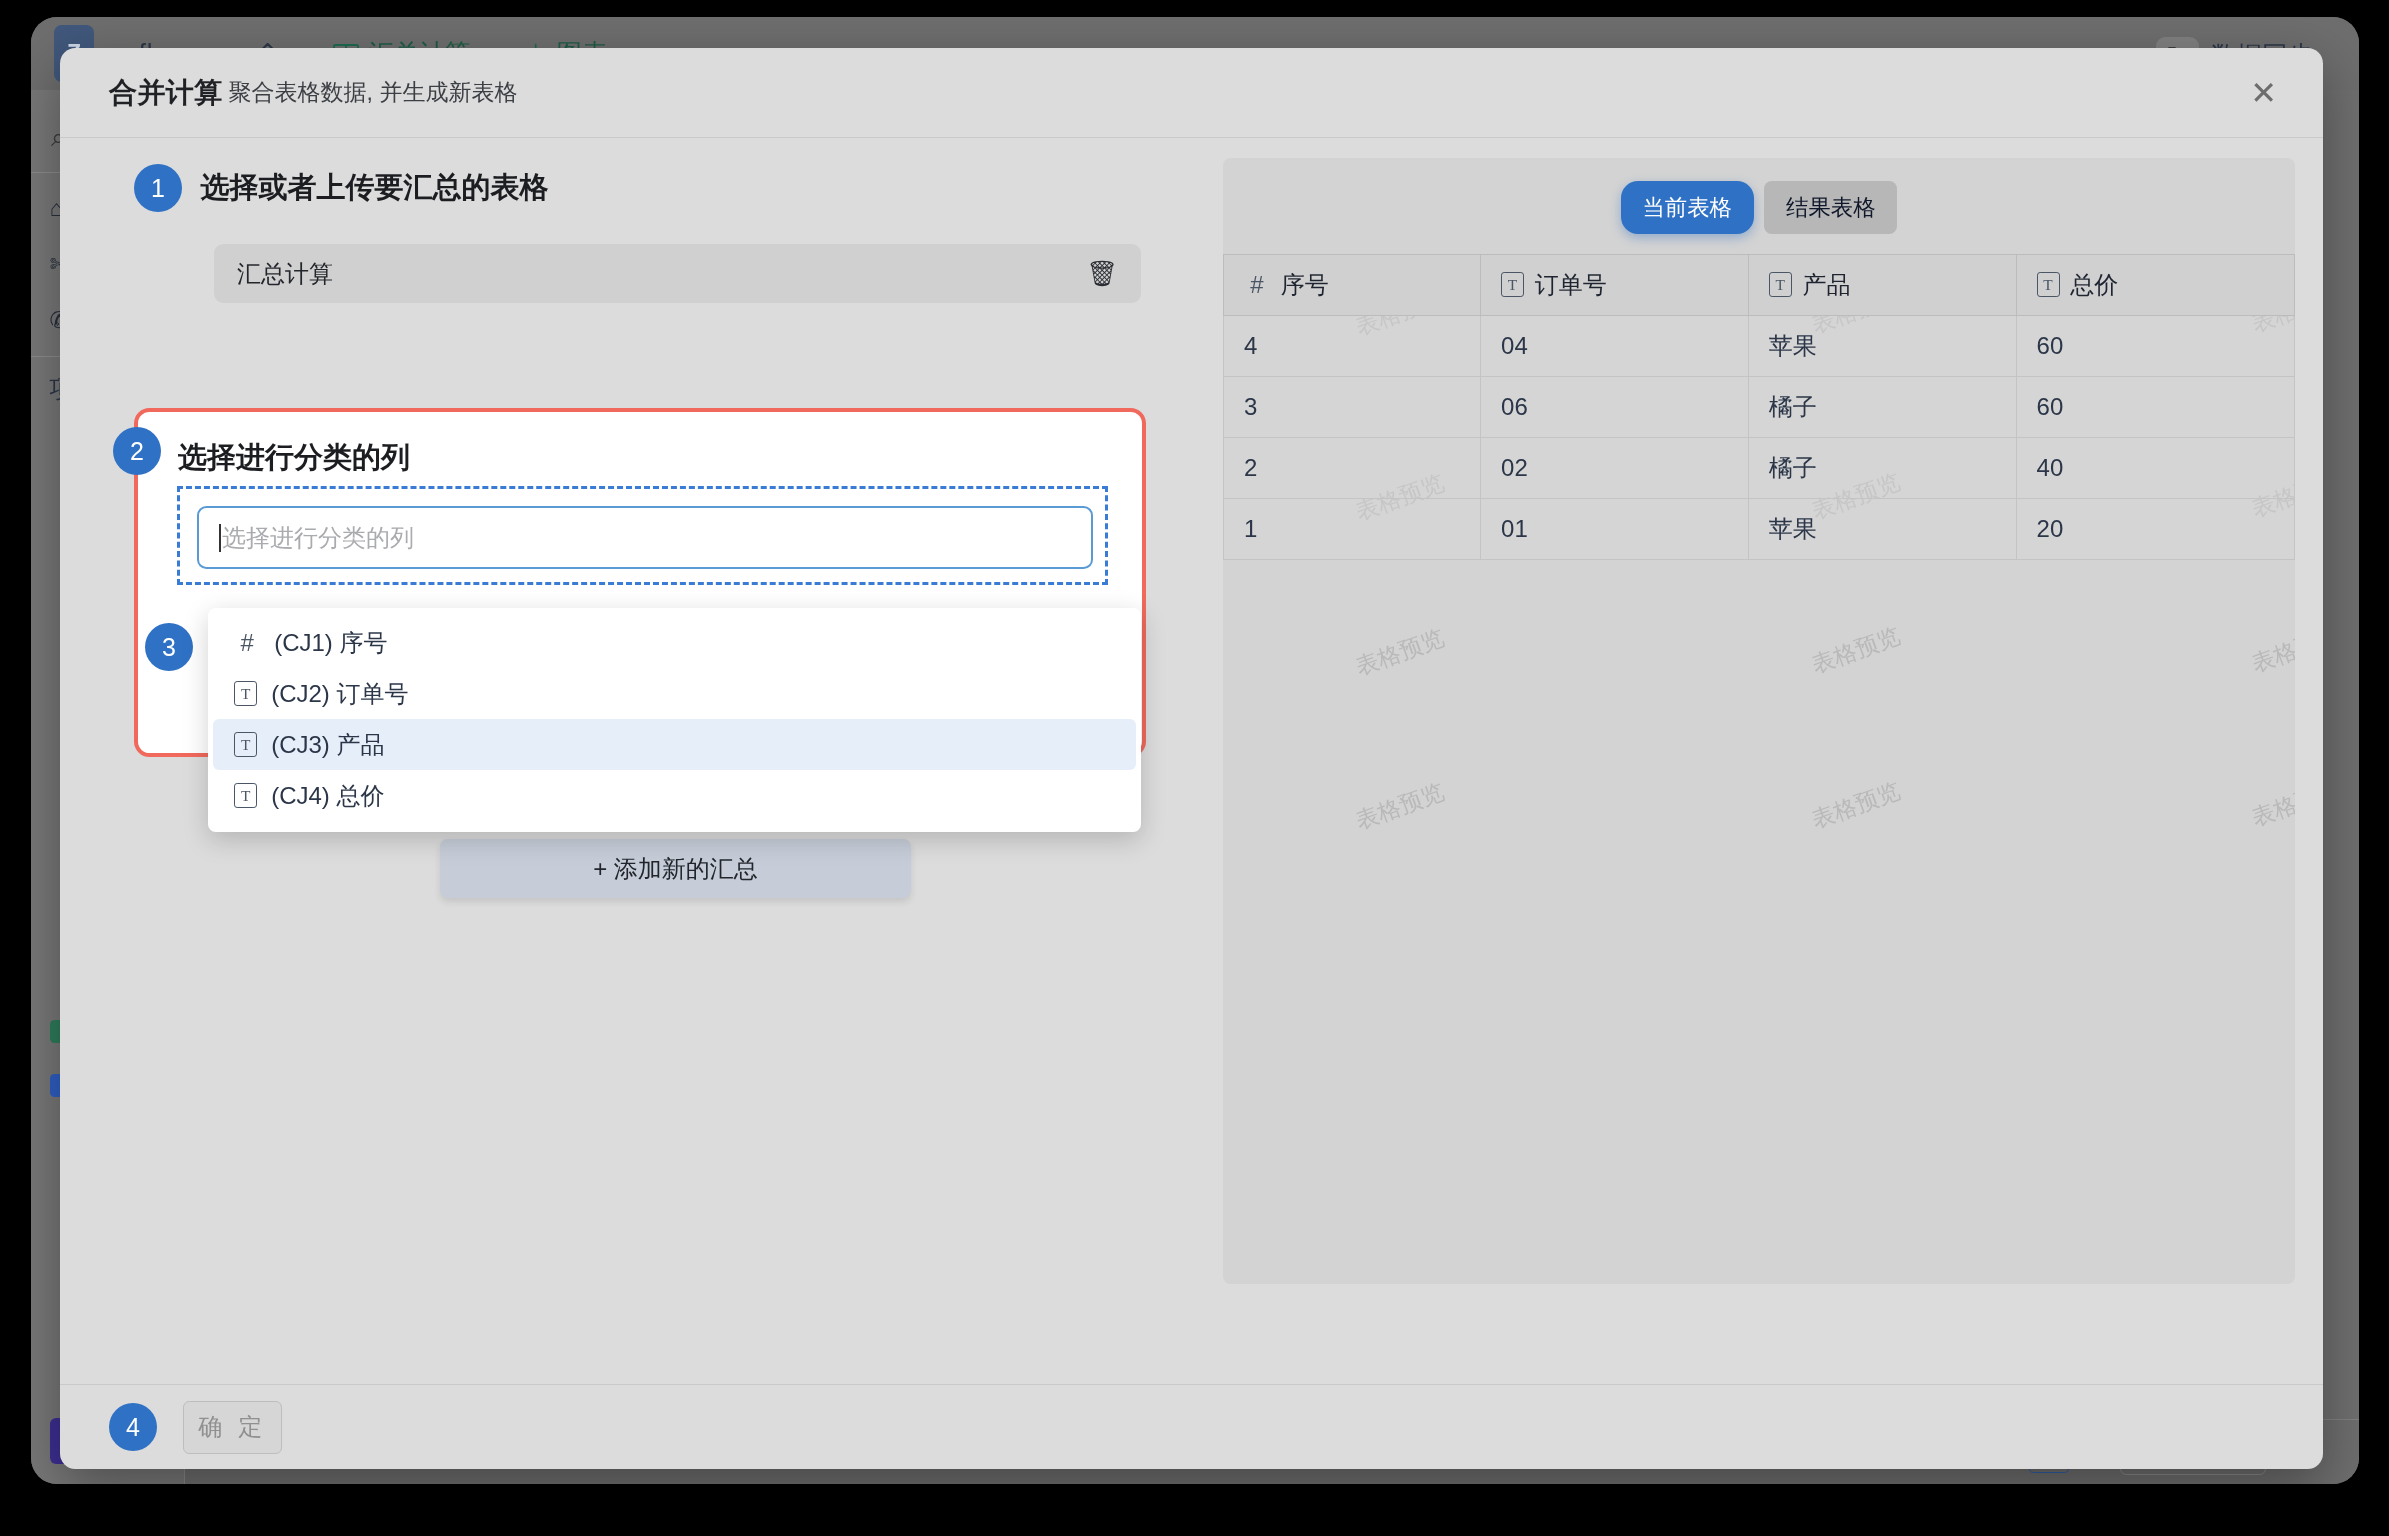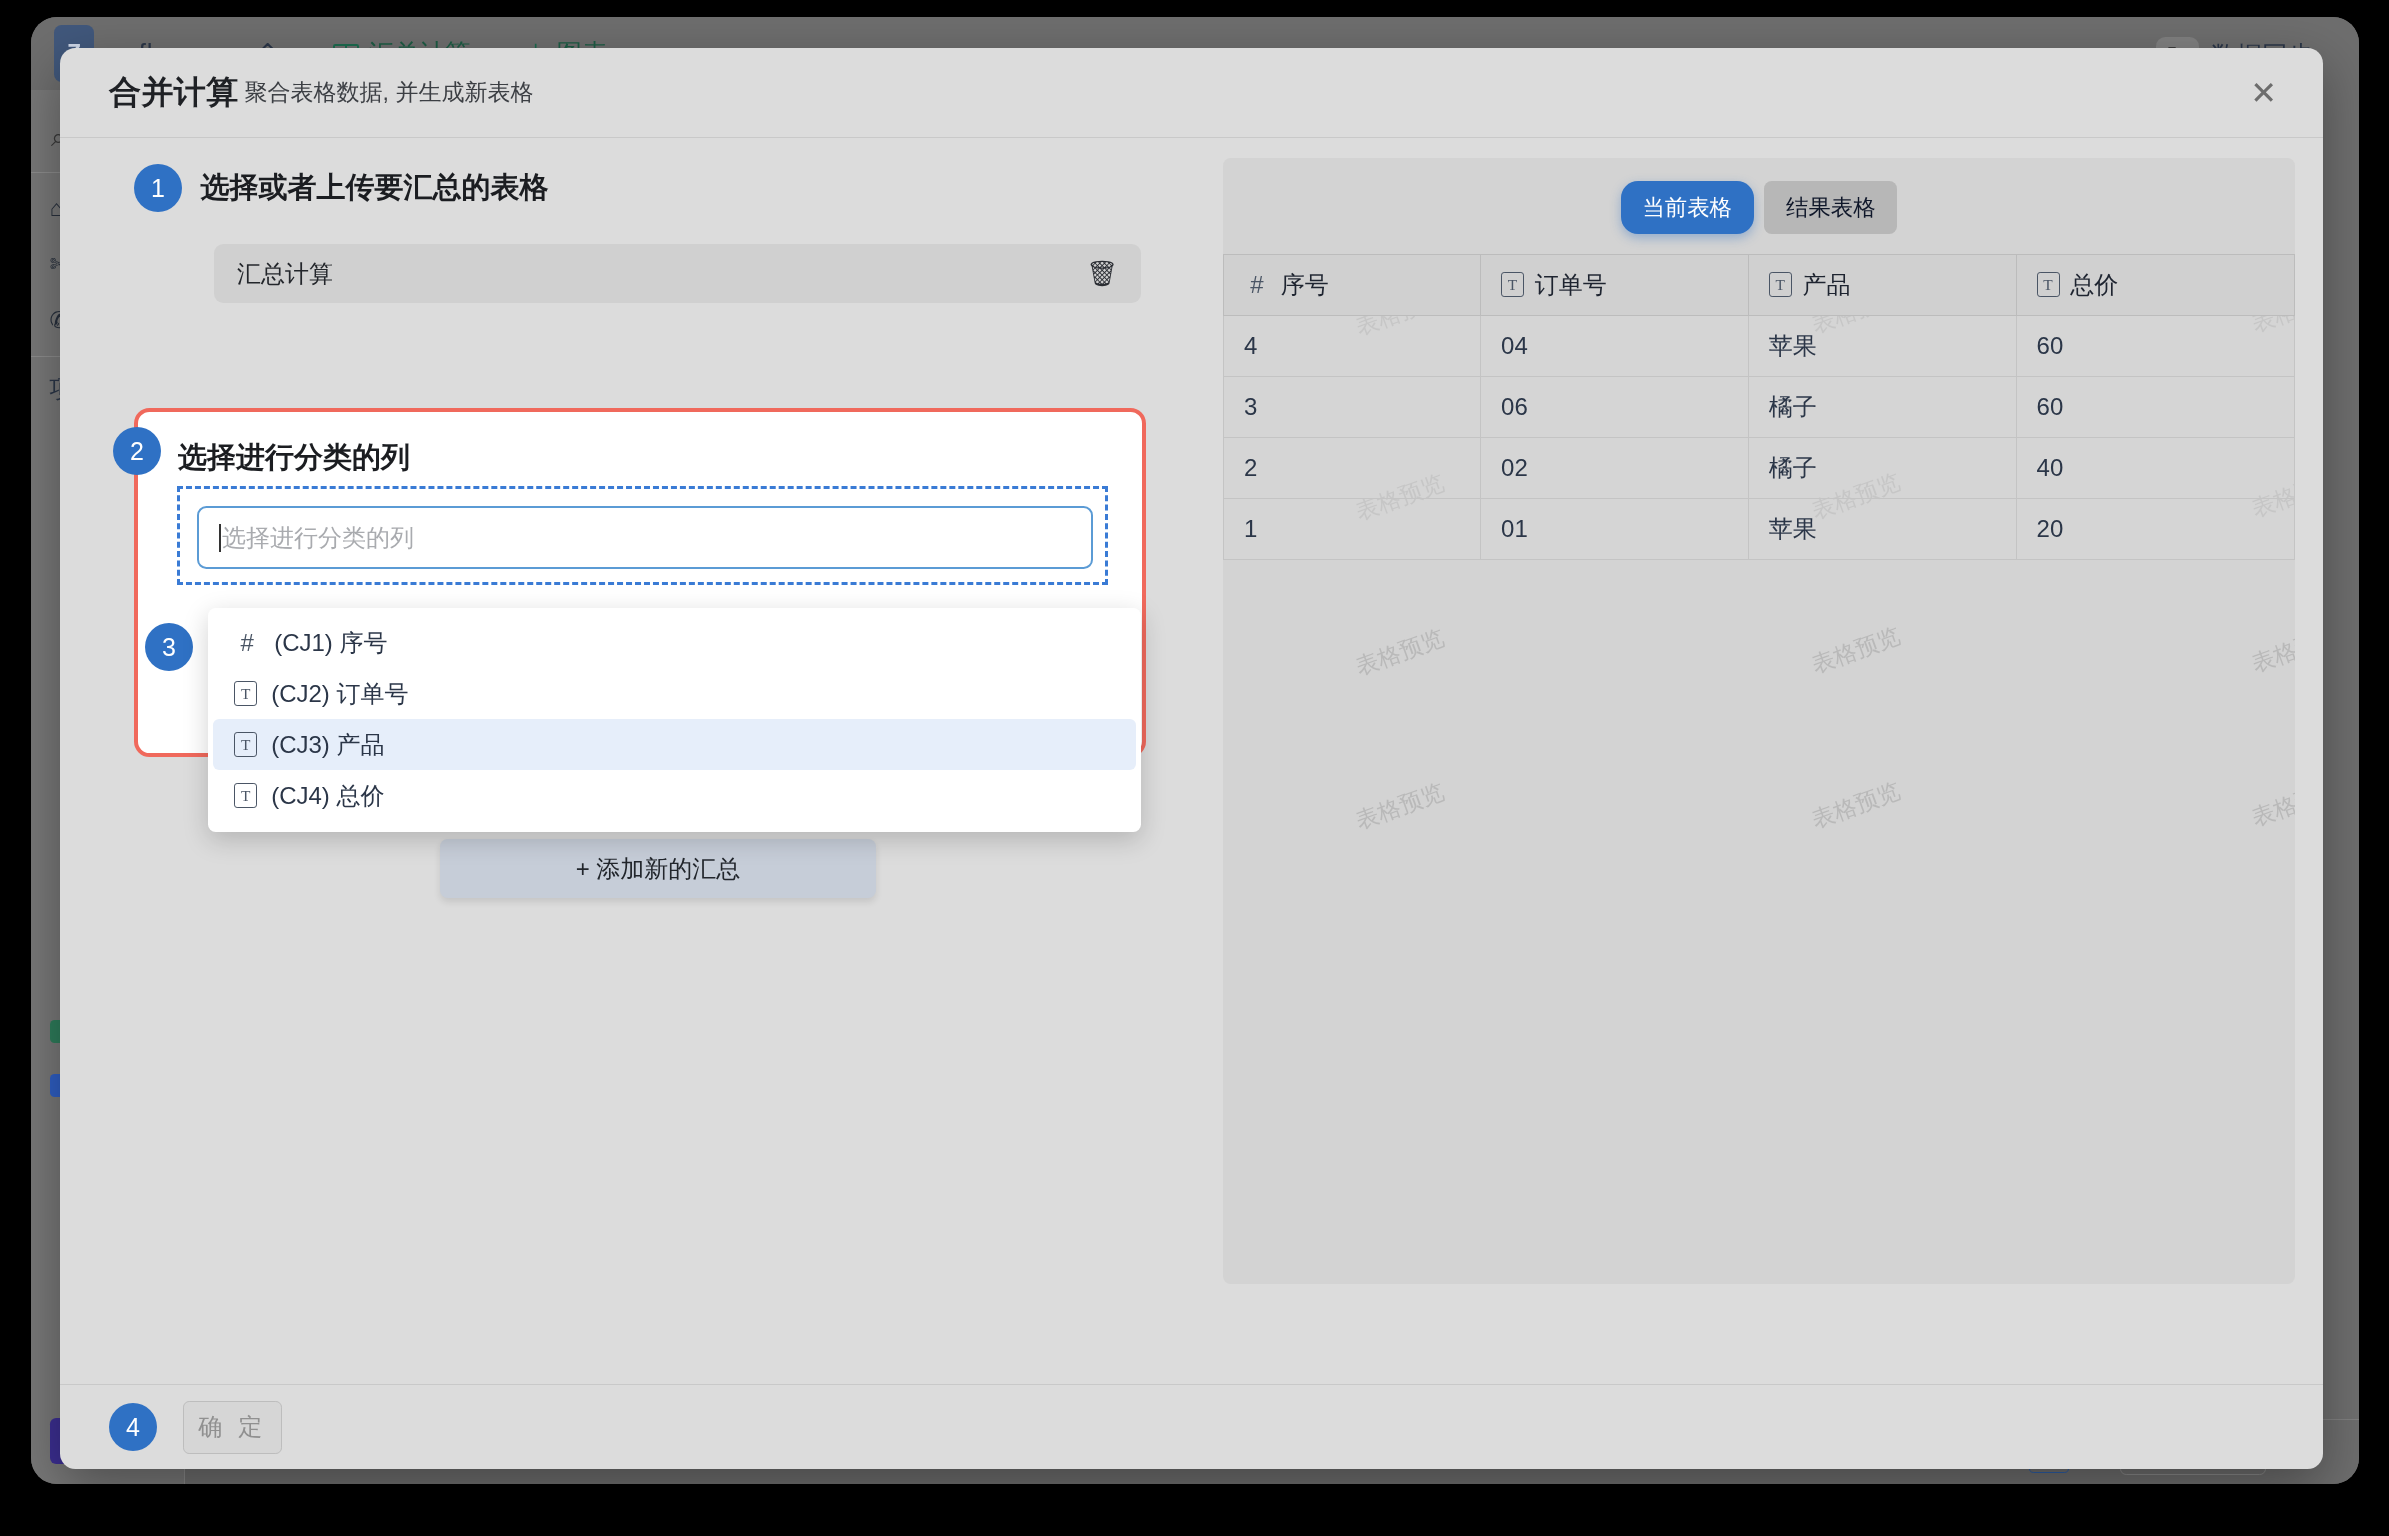--- a/index.html
+++ b/index.html
@@ -97,21 +97,21 @@
     border-radius: 15.4px;
     box-shadow: 0 18.5px 54px rgba(0,0,0,.35);
     overflow: hidden;
   }
   .modal-header {
     position: relative; height: 90px;
     border-bottom: 0.8px solid #c9c9c9;
     display: flex; align-items: center;
   }
   .modal-title {
-    margin-left: 49px; font-size: 32px; font-weight: bold; color: #1f2125;
+    margin-left: 49px; font-size: 28px; font-weight: bold; color: #1f2125;
     letter-spacing: 0.4px;
   }
   .modal-subtitle { margin-left: 6px; font-size: 23px; color: #3c3f44; }
   .ai-btn {
     position: absolute; left: 50%; transform: translateX(-50%);
     top: 12.4px;
     background: linear-gradient(100deg, #2a1fb0 0%, #4922b6 55%, #6d25bf 100%);
     color: #eceaf8; font-size: 26px; font-weight: bold;
     padding: 15.4px 43px; border-radius: 12.4px;
     display: flex; align-items: center; gap: 7.7px;
@@ -191,21 +191,21 @@
     width: 23px; height: 25px; border: 1.5px solid #4a5565; border-radius: 3.1px;
     font-size: 15.4px; color: #4a5565; display: flex; align-items: center; justify-content: center;
     flex: 0 0 auto; font-family: "Liberation Serif", serif;
   }
 
   
   .step3 { position: absolute; left: 85px; top: 485px; z-index: 10; }
 
   .add-btn {
     position: absolute; left: 380px; top: 701px;
-    width: 436px; height: 59px;
+    width: 471px; height: 59px;
     background: #c6cdd8; border-radius: 7.7px;
     display: flex; align-items: center; justify-content: center;
     font-size: 24px; color: #22262c; cursor: pointer;
     box-shadow: 0 3.1px 7.7px rgba(0,0,0,.10);
   }
 
   
   .prev-pane {
     position: relative; flex: 1; margin: 20px 28px 100px 28px;
     background: #d3d3d3; border-radius: 7.7px; overflow: hidden;

